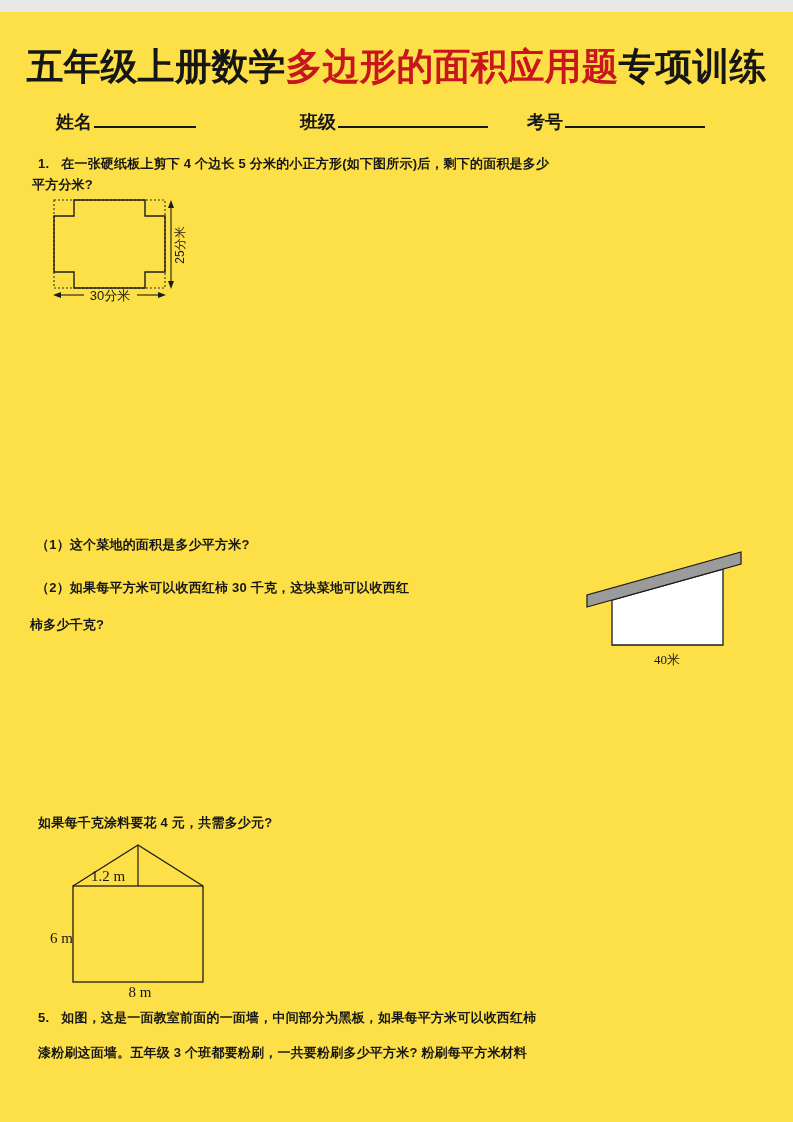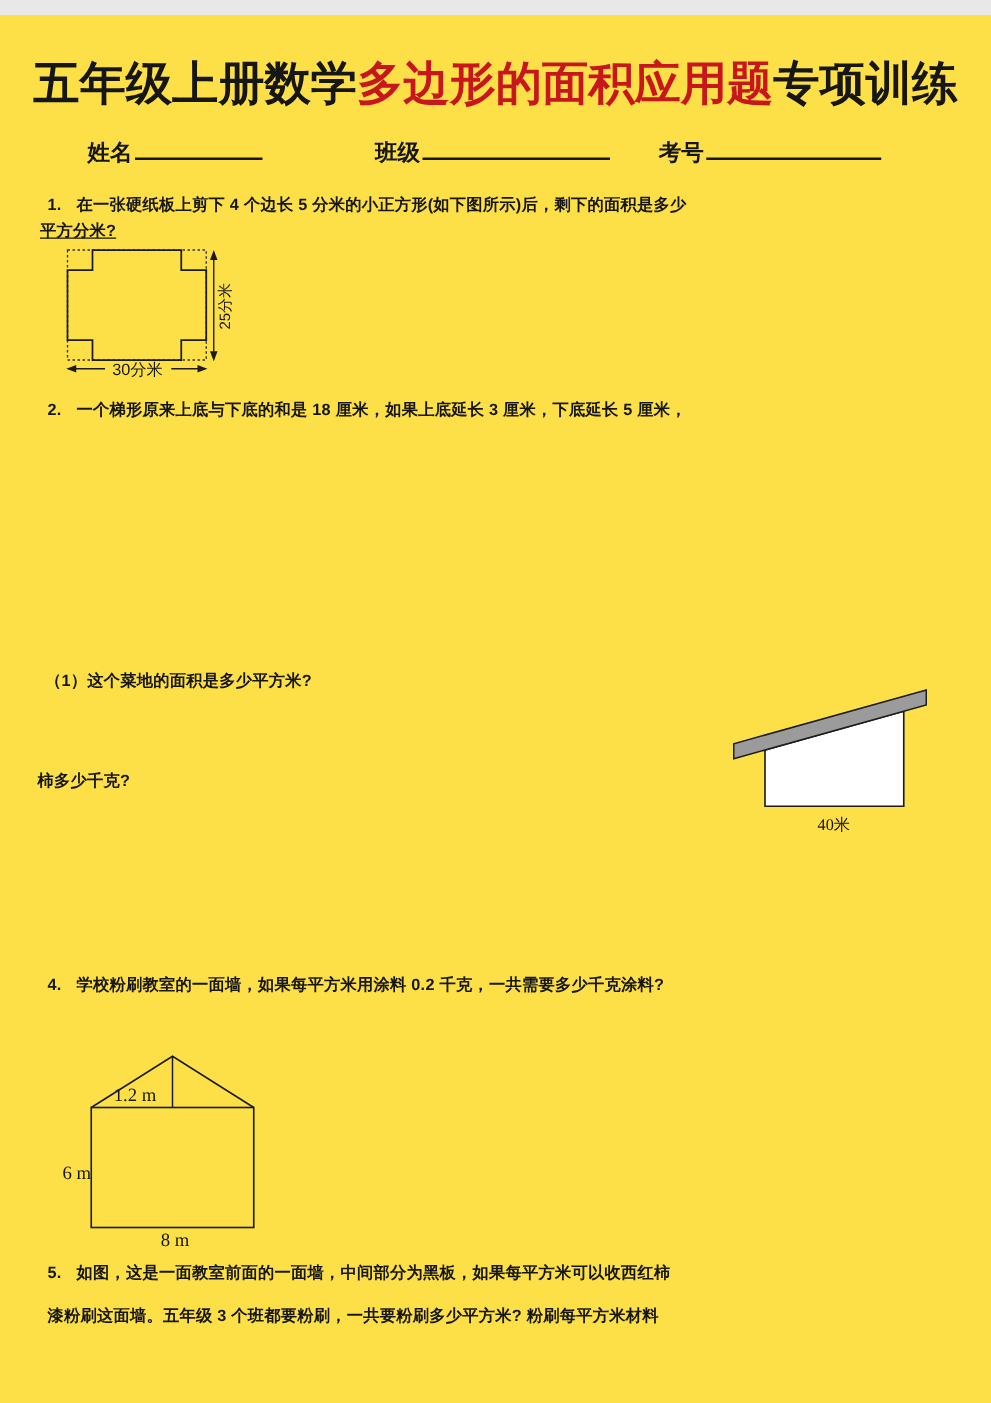--- a/index.html
+++ b/index.html
@@ -26,72 +26,72 @@
 </style>
 </head>
 <body>
 
 <div class="page">
 
   <div class="title">
     <span>五年级上册数学</span><span class="red" style="color: rgb(200, 22, 29);">多边形的面积应用题</span><span>专项训练</span>
   </div>
 
-  <div class="hdr-field" style="left:70px;font-family:Liberation Serif, serif;">
+  <div class="hdr-field" style="left:56px;font-family:Liberation Serif, serif;">
     <span>姓名</span><span class="blank" style="width:102px;"></span>
   </div>
   <div class="hdr-field" style="left:527px;">
     <span>考号</span><span class="blank" style="width:140px;"></span>
   </div>
   <div class="hdr-field" style="left:300px;">
     <span>班级</span><span class="blank" style="width:150px;"></span>
   </div>
 
   <div class="tline" style="left:38px;top:143px;">
     <span class="qnum">1.</span><span>在一张硬纸板上剪下 4 个边长 5 分米的小正方形(如下图所示)后，剩下的面积是多少</span>
   </div>
-  <div class="tline" style="left:32px;top:164px;text-decoration:underline;">
+  <div class="tline" style="left:32px;top:164px;">
     <span>平方分米?</span>
   </div>
 
   <svg style="position:absolute;left:50px;top:186px;" width="150" height="115" viewBox="0 0 150 115">
     <rect x="4" y="2" width="111" height="88" fill="none" stroke="#333" stroke-width="1.1" stroke-dasharray="2 2"></rect>
     <path d="M24,2 H95 V18 H115 V74 H95 V90 H24 V74 H4 V18 H24 Z" fill="none" stroke="#1c1c1c" stroke-width="1.4"></path>
 
     <line x1="121" y1="4" x2="121" y2="89" stroke="#1c1c1c" stroke-width="1.1"></line>
     <polygon points="121,2 118,10 124,10" fill="#1c1c1c"></polygon>
     <polygon points="121,91 118,83 124,83" fill="#1c1c1c"></polygon>
     <text transform="translate(134,47) rotate(-90)" text-anchor="middle" font-size="12" fill="#171717">25分米</text>
 
     <line x1="5" y1="97" x2="34" y2="97" stroke="#1c1c1c" stroke-width="1.1"></line>
     <line x1="87" y1="97" x2="114" y2="97" stroke="#1c1c1c" stroke-width="1.1"></line>
     <polygon points="3,97 11,94 11,100" fill="#1c1c1c"></polygon>
     <polygon points="116,97 108,94 108,100" fill="#1c1c1c"></polygon>
     <text x="60" y="102" text-anchor="middle" font-size="13" fill="#171717">30分米</text>
   </svg>
 
-  <div class="tline" style="left:38px;top:307px;">
-    <span class="qnum">2.</span><span>一个梯形原来上底与下底的和是 18 厘米，如果上底延长 3 厘米，下底延长 5 厘米，</span>
-  </div>
 
   <div class="tline" style="left:36px;top:524px;">
     <span>（1）这个菜地的面积是多少平方米?</span>
+  </div>
+  <div class="tline" style="left:36px;top:567px;">
+    <span>（2）如果每平方米可以收西红柿 30 千克，这块菜地可以收西红</span>
   </div>
   <div class="tline" style="left:30px;top:604px;">
     <span>柿多少千克?</span>
   </div>
 
   <svg style="position:absolute;left:578px;top:528px;" width="185" height="132" viewBox="0 0 185 132">
     <polygon points="34,60 145,29 145,105 34,105" fill="#ffffff" stroke="#1c1c1c" stroke-width="1.3"></polygon>
     <polygon points="9,67 163,24 163,12 9,55" fill="#9b9b9b" stroke="#1c1c1c" stroke-width="1.2"></polygon>
     <text x="89" y="124" text-anchor="middle" font-size="13" fill="#171717" class="serif">40米</text>
   </svg>
 
-  <div class="tline" style="left:38px;top:767px;">
-    <span class="qnum">4.</span><span>学校粉刷教室的一面墙，如果每平方米用涂料 0.2 千克，一共需要多少千克涂料?</span>
+  <div class="tline" style="left:38px;top:802px;">
+    <span>如果每千克涂料要花 4 元，共需多少元?</span>
   </div>
 
   <svg style="position:absolute;left:48px;top:828px;" width="195" height="162" viewBox="0 0 195 162">
     <rect x="25" y="46" width="130" height="96" fill="none" stroke="#1c1c1c" stroke-width="1.3"></rect>
     <path d="M25,46 L90,5 L155,46" fill="none" stroke="#1c1c1c" stroke-width="1.3"></path>
     <line x1="90" y1="5" x2="90" y2="46" stroke="#1c1c1c" stroke-width="1.2"></line>
     <text x="60" y="41" text-anchor="middle" font-size="15" fill="#171717" class="serif">1.2 m</text>
     <text x="2" y="103" text-anchor="start" font-size="15" fill="#171717" class="serif">6 m</text>
     <text x="92" y="157" text-anchor="middle" font-size="15" fill="#171717" class="serif">8 m</text>
   </svg>

